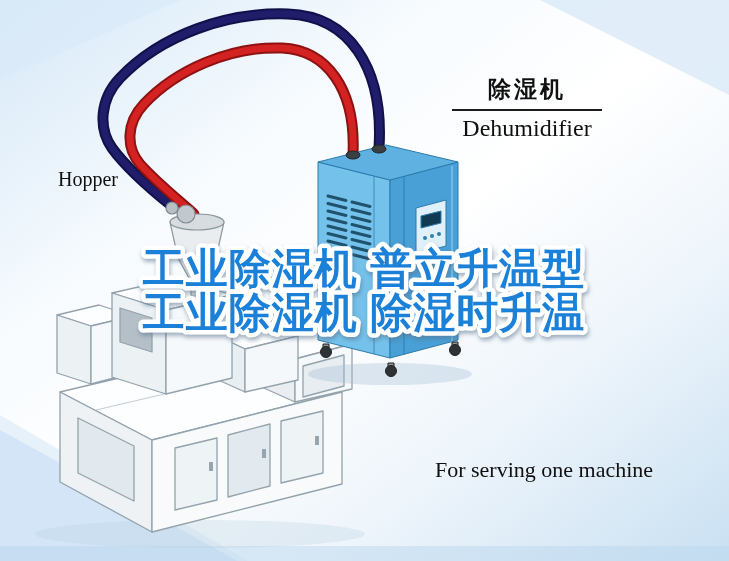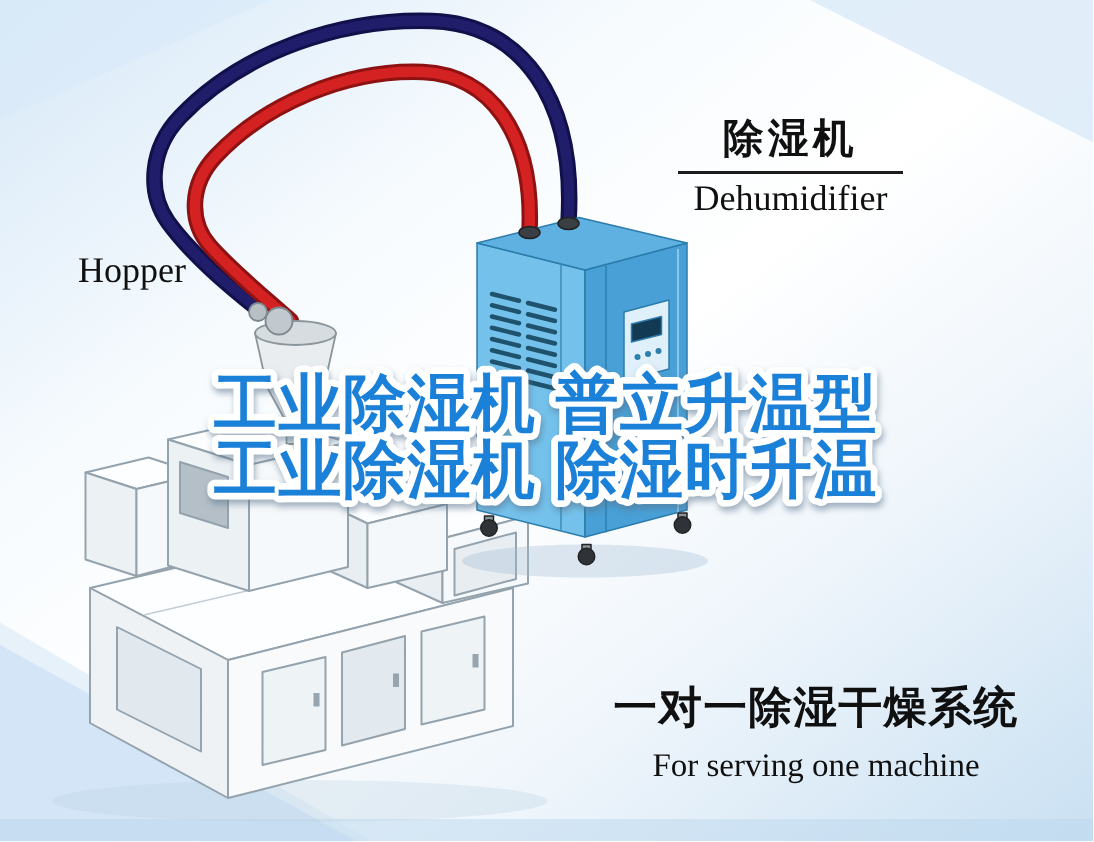--- a/index.html
+++ b/index.html
@@ -6,25 +6,25 @@
   .stage{
     position:relative;width:729px;height:561px;overflow:hidden;
     font-family:"Liberation Sans","DejaVu Sans",sans-serif;
     background:#ffffff;
   }
   .scene{position:absolute;left:0;top:0;width:729px;height:561px;display:block;}
   .label{position:absolute;text-align:center;color:#101010;}
   .label-cn{font-weight:bold;border-bottom:2px solid #1c1c1c;padding-bottom:4px;margin-bottom:4px;letter-spacing:3px;white-space:nowrap;}
   .label-en{font-family:"Liberation Serif","DejaVu Serif",serif;white-space:nowrap;}
   .dehu-label{left:452px;top:74px;width:150px;}
-  .dehu-label .label-cn{font-size:27px;}
+  .dehu-label .label-cn{font-size:23px;}
   .dehu-label .label-en{font-size:24px;}
   .hopper-label{left:44px;top:168px;width:88px;}
   .hopper-label .label-cn{font-size:23px;letter-spacing:2px;}
-  .hopper-label .label-en{font-size:24px;}
+  .hopper-label .label-en{font-size:20px;}
   .caption{position:absolute;left:398px;top:452px;width:292px;text-align:center;color:#101010;}
   .caption-cn{font-size:29px;font-weight:bold;letter-spacing:1px;white-space:nowrap;}
   .caption-en{font-family:"Liberation Serif","DejaVu Serif",serif;font-size:22px;margin-top:5px;white-space:nowrap;}
   .headline-group{filter:drop-shadow(1px 3px 2px rgba(90,115,140,0.55));}
   .headline-text{
     font-family:"Liberation Sans","DejaVu Sans",sans-serif;
     font-weight:bold;font-size:42px;letter-spacing:1px;
     stroke:#ffffff;stroke-width:9px;paint-order:stroke;stroke-linejoin:round;
   }
 </style>
@@ -150,17 +150,16 @@
   <div class="label dehu-label">
     <div class="label-cn">除湿机</div>
     <div class="label-en">Dehumidifier</div>
   </div>
 
   <div class="label hopper-label">
     <div class="label-en">Hopper</div>
   </div>
 
   <div class="caption">
-    <div class="caption-cn">一对一除湿干燥系统</div>
     <div class="caption-en">For serving one machine</div>
   </div>
 
 </div>
 
 </body></html>

